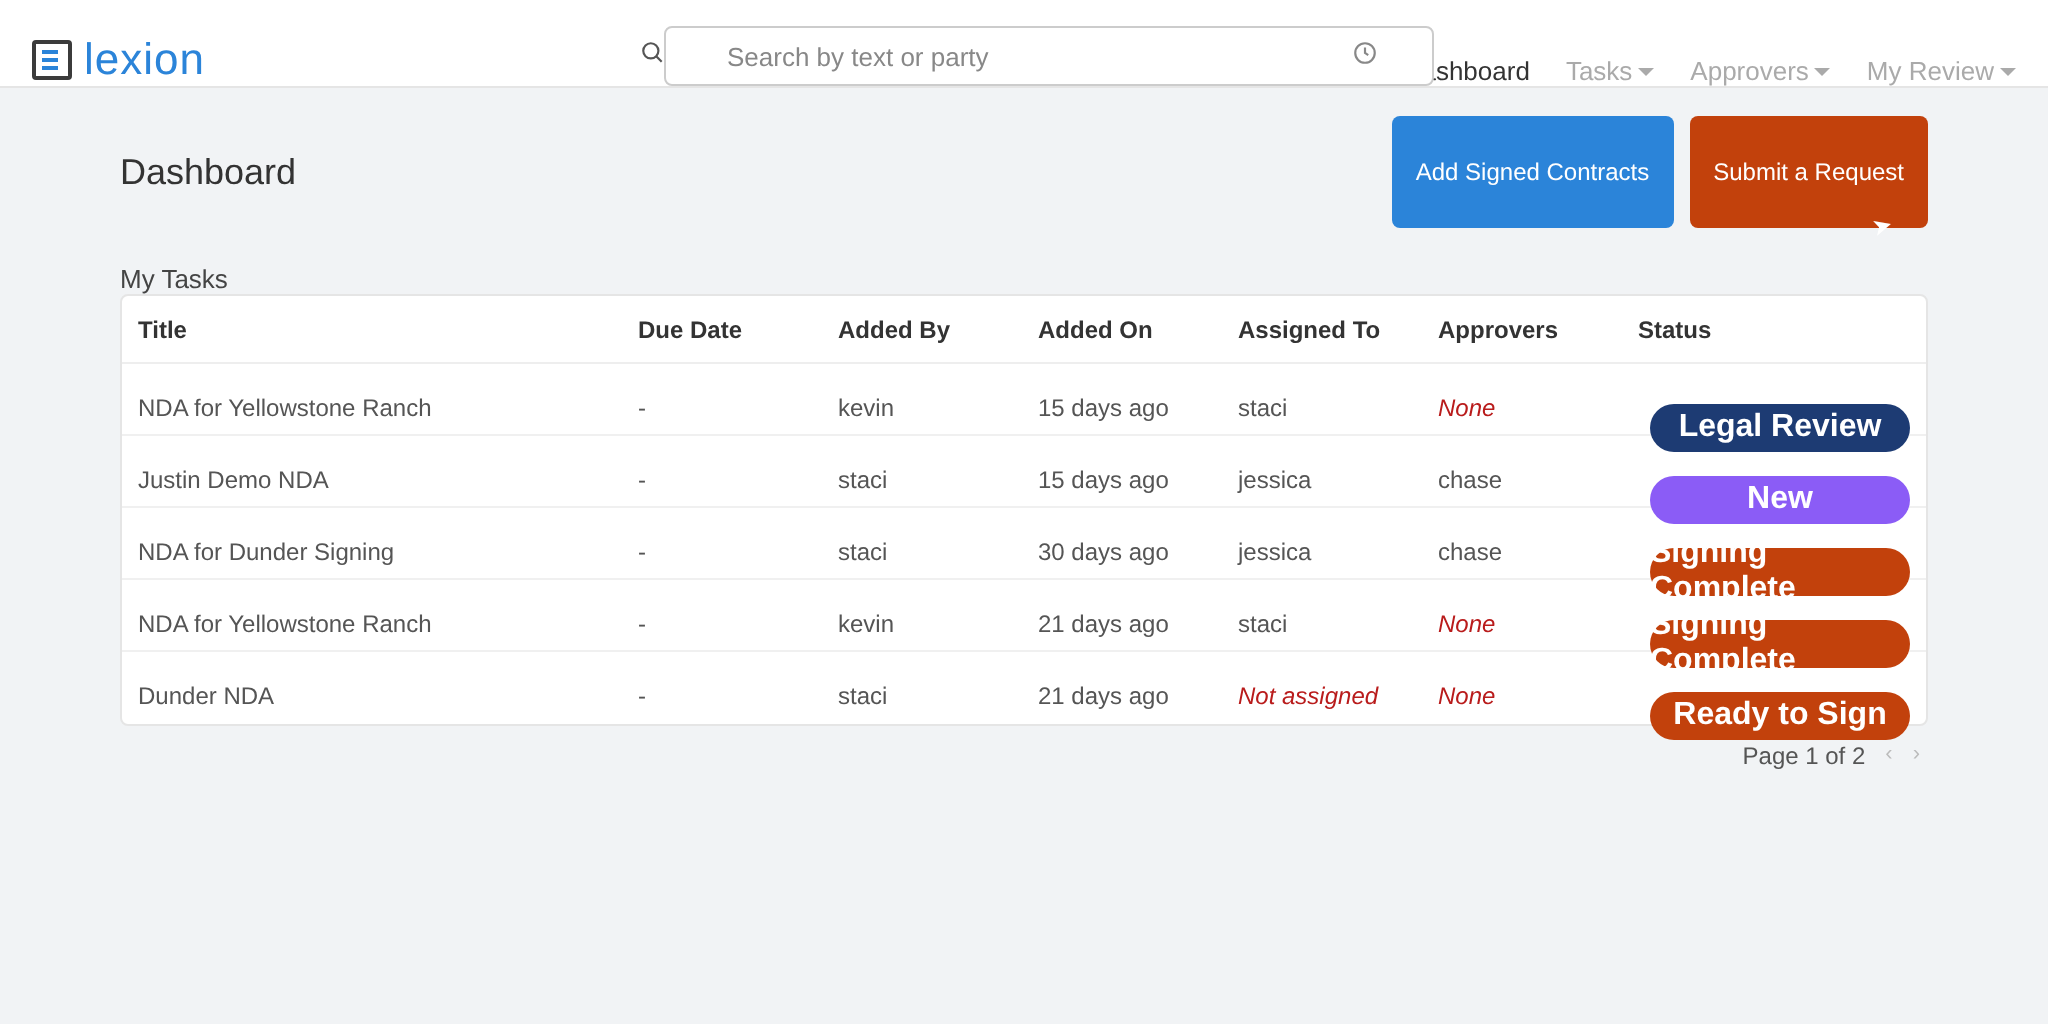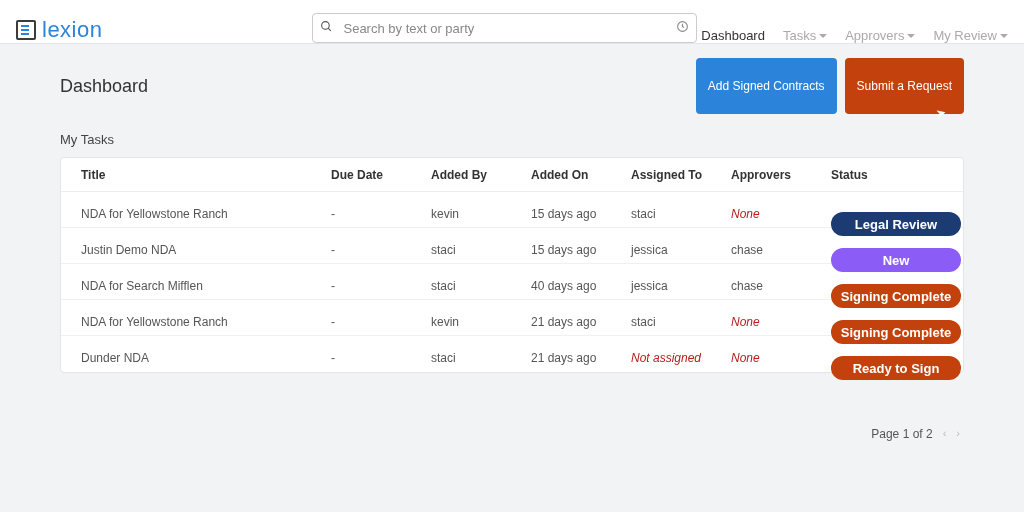--- a/index.html
+++ b/index.html
@@ -51,20 +51,21 @@
     }
     .search-input {
       width: 100%;
       height: 30px;
       border: 1px solid #ccc;
       border-radius: 4px;
       padding: 0 30px 0 30px;
       font-size: 13px;
       color: #a16207;
       outline: none;
+      margin-left: 20px;
     }
     .search-input::placeholder { color: #888; }
     .search-icon-left {
       position: absolute;
       left: 8px;
       top: 7px;
       color: #555;
       font-size: 13px;
     }
     .search-icon-right {
@@ -106,32 +107,32 @@
     .btn {
       border: none;
       border-radius: 4px;
       padding: 21px 12px;
       font-size: 12px;
       cursor: pointer;
       color: #fff;
     }
     .btn-blue { background: #2b84d9; }
     .btn-blue2 { background: #c2410c; position: relative; }
-    .section-title { font-size: 13px; color: #444; margin-bottom: 10px; }
+    .section-title { font-size: 13px; color: #444; }
     .table {
       background: #fff;
       border: 1px solid #e5e5e5;
       border-radius: 4px;
       width: 100%;
     }
     .thead, .trow {
       display: grid;
       grid-template-columns: 250px 100px 100px 100px 100px 100px 1fr;
       align-items: center;
-      padding: 0 20px;
+      padding: 0 8px;
     }
     .thead {
       height: 34px;
       font-size: 12px;
       font-weight: 600;
       color: #333;
       border-bottom: 1px solid #eee;
     }
     .trow {
       height: 36px;
@@ -143,35 +144,34 @@
     .italic { font-style: italic; color: #b91c1c; }
     .status-cell { display: flex; justify-content: flex-end; }
     .status-pill {
       display: inline-flex;
       align-items: center;
       justify-content: center;
       width: 130px;
       height: 24px;
       border-radius: 14px;
       color: #fff;
-      font-size: 13px;
+      font-size: 16px;
       font-weight: 600;
       margin-top: 20px;
     }
     .pill-navy { background: #1d3b73; }
     .pill-green { background: #8b5cf6; }
     .pill-gray { background: #c2410c; }
     .pagination {
       display: flex;
       justify-content: flex-end;
       gap: 10px;
       font-size: 12px;
       color: #555;
       padding: 8px 4px 0 0;
-      margin-top: 46px;
     }
     .page-arrow { color: #bbb; cursor: pointer; font-size: 11px; }
     .cursor-icon {
       position: absolute;
       right: 18px;
       bottom: -6px;
       color: #fff;
       font-size: 12px;
       transform: rotate(-15deg);
       pointer-events: none;
@@ -258,24 +258,24 @@
           <div>-</div>
           <div>staci</div>
           <div>15 days ago</div>
           <div class="">jessica</div>
           <div class="">chase</div>
           <div class="status-cell">
             <span class="status-pill pill-green">New</span>
           </div>
         </div>
         <div class="trow">
-          <div>NDA for Search Mifflen</div>
+          <div>NDA for Dunder Signing</div>
           <div>-</div>
           <div>staci</div>
-          <div>40 days ago</div>
+          <div>30 days ago</div>
           <div class="">jessica</div>
           <div class="">chase</div>
           <div class="status-cell">
             <span class="status-pill pill-gray">Signing Complete</span>
           </div>
         </div>
         <div class="trow">
           <div>NDA for Yellowstone Ranch</div>
           <div>-</div>
           <div>kevin</div>

